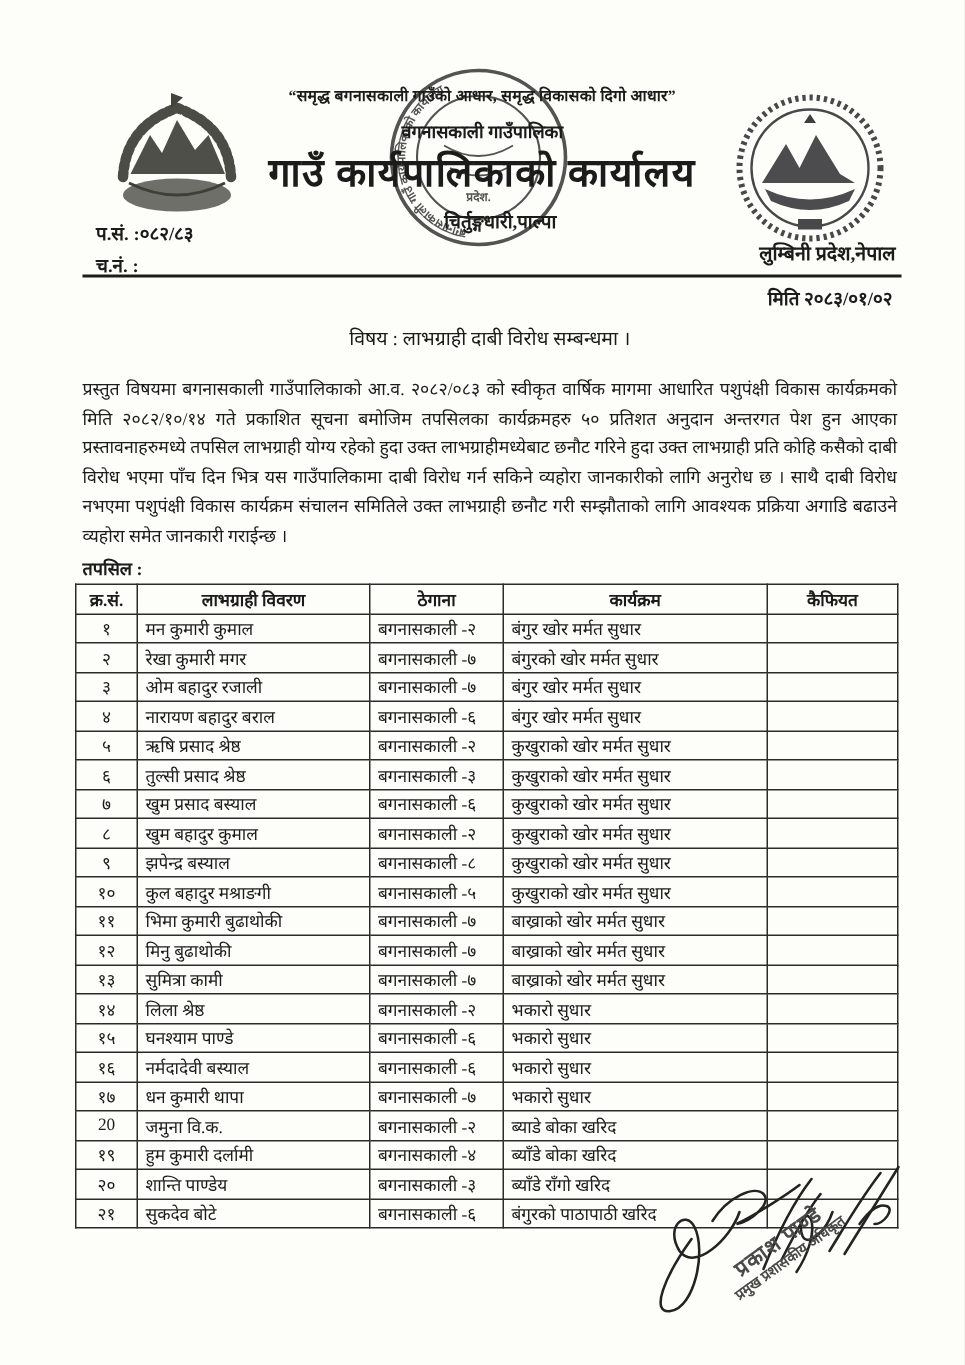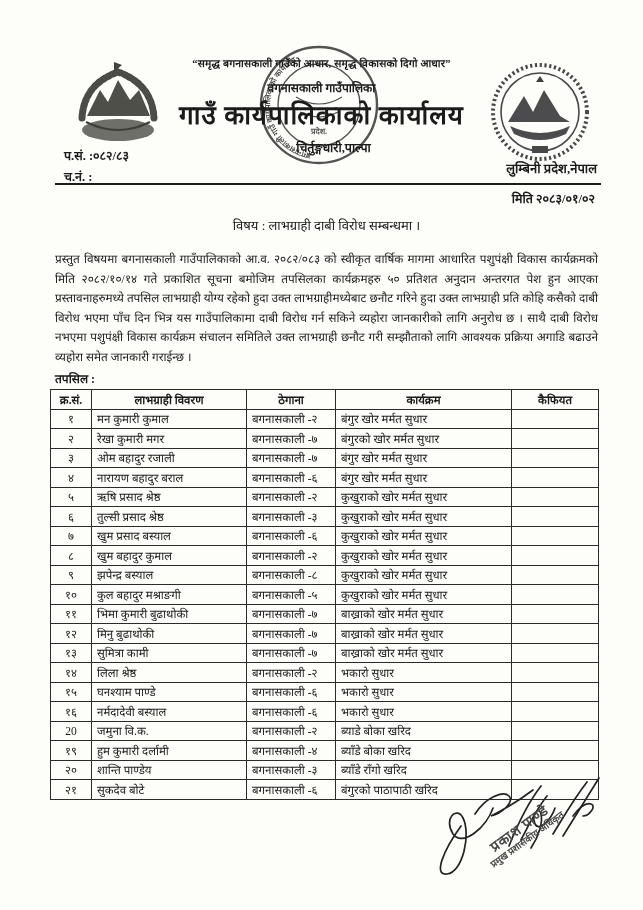--- a/index.html
+++ b/index.html
@@ -227,20 +227,27 @@
             <td class="c4"></td>
           </tr>
           <tr>
             <td class="c0">१६</td>
             <td class="c1">नर्मदादेवी बस्याल</td>
             <td class="c2">बगनासकाली -६</td>
             <td class="c3">भकारो सुधार</td>
             <td class="c4"></td>
           </tr>
           <tr>
+            <td class="c0">१७</td>
+            <td class="c1">धन कुमारी थापा</td>
+            <td class="c2">बगनासकाली -७</td>
+            <td class="c3">भकारो सुधार</td>
+            <td class="c4"></td>
+          </tr>
+          <tr>
             <td class="c0">20</td>
             <td class="c1">जमुना वि.क.</td>
             <td class="c2">बगनासकाली -२</td>
             <td class="c3">ब्याडे बोका  खरिद</td>
             <td class="c4"></td>
           </tr>
           <tr>
             <td class="c0">१९</td>
             <td class="c1">हुम कुमारी दर्लामी</td>
             <td class="c2">बगनासकाली -४</td>

